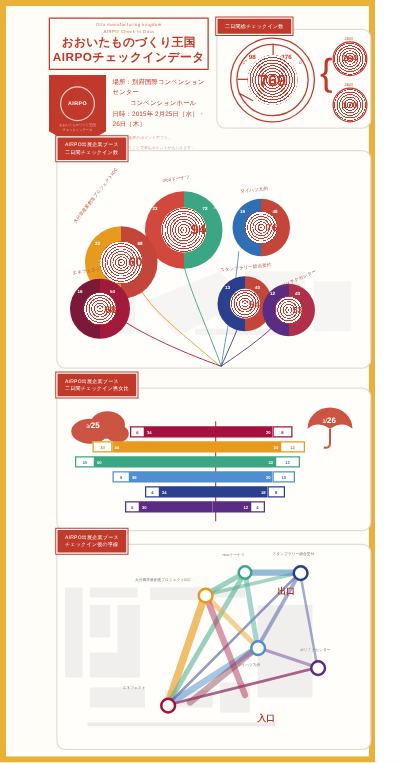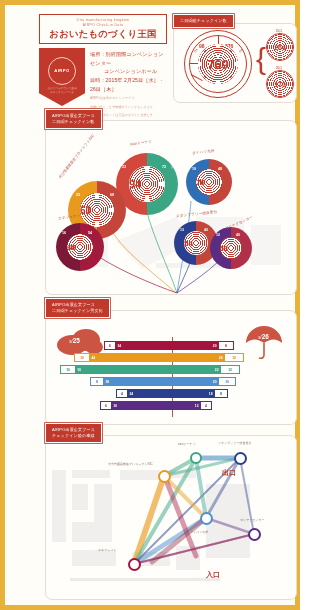--- a/index.html
+++ b/index.html
@@ -89,21 +89,21 @@
     border:1px solid #c0392b;display:flex;align-items:center;justify-content:center;
   }
   .mini-circ span{font-size:7px;font-weight:bold;color:#c0392b;}
 
   
   #panel-balloon{left:40px;top:115px;width:252px;height:175px;}
   .balloon{position:absolute;border-radius:50%;}
   .b-core{
     position:absolute;border-radius:50%;
     background:repeating-radial-gradient(circle,#c0392b 0 .7px,#fff .7px 2.1px);
-    display:flex;align-items:center;justify-content:flex-start;
+    display:flex;align-items:center;justify-content:flex-end;
   }
   .b-core span{font-weight:bold;color:#c0392b;}
   .b-label{position:absolute;font-size:3.6px;color:#b04a36;white-space:nowrap;letter-spacing:.1px;}
   .b-num{position:absolute;font-size:3.6px;font-weight:bold;color:#fff;white-space:nowrap;}
 
   
   #panel-bars{left:40px;top:305px;width:252px;height:115px;}
   .barrow{position:absolute;height:9px;display:flex;align-items:center;}
   .seg{height:9px;display:flex;align-items:center;box-sizing:border-box;}
   .seg-label{font-size:3.3px;font-weight:bold;white-space:nowrap;padding:0 1.5px;}
@@ -121,20 +121,21 @@
 <body>
 
 <div id="poster">
  <div class="inner">
 
   <div class="header">
     <div class="title-box">
       <div class="eyebrow">Oita manufacturing kingdom</div>
       <div class="eyebrow">AIRPO Check-in Data</div>
       <div class="title-main">おおいたものづくり王国</div>
+      <div class="title-sub">AIRPOチェックインデータ</div>
     </div>
     <div class="meta-wrap">
       <div class="seal">
         <div class="seal-ring">
           <span class="seal-logo">AIRPO</span>
         </div>
         <div class="seal-cap">おおいたものづくり王国</div>
         <div class="seal-cap">チェックインデータ</div>
       </div>
       <div class="meta-txt">

